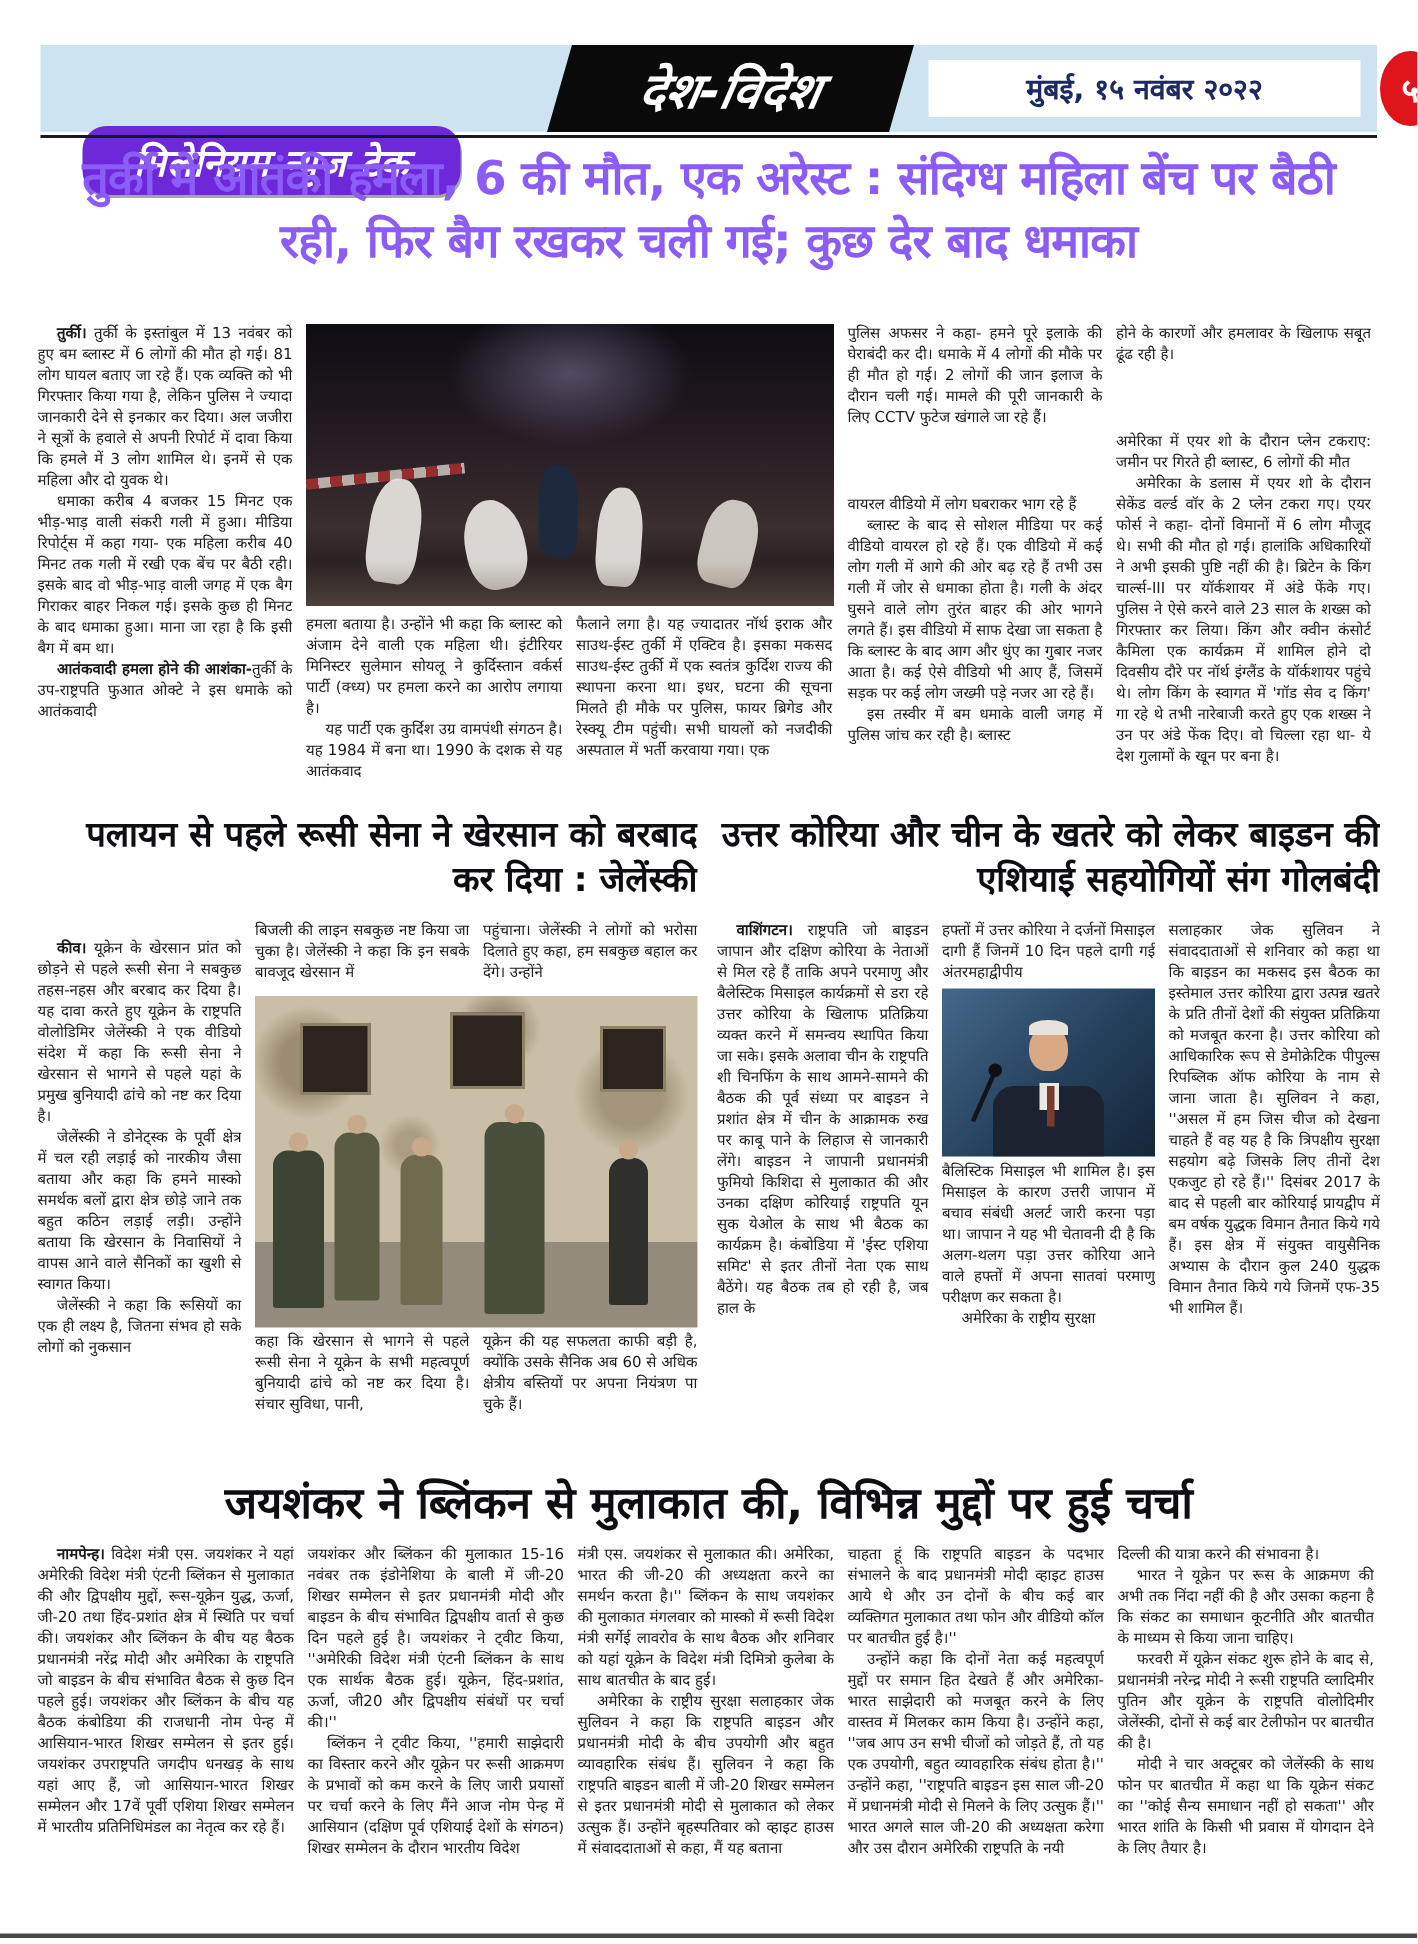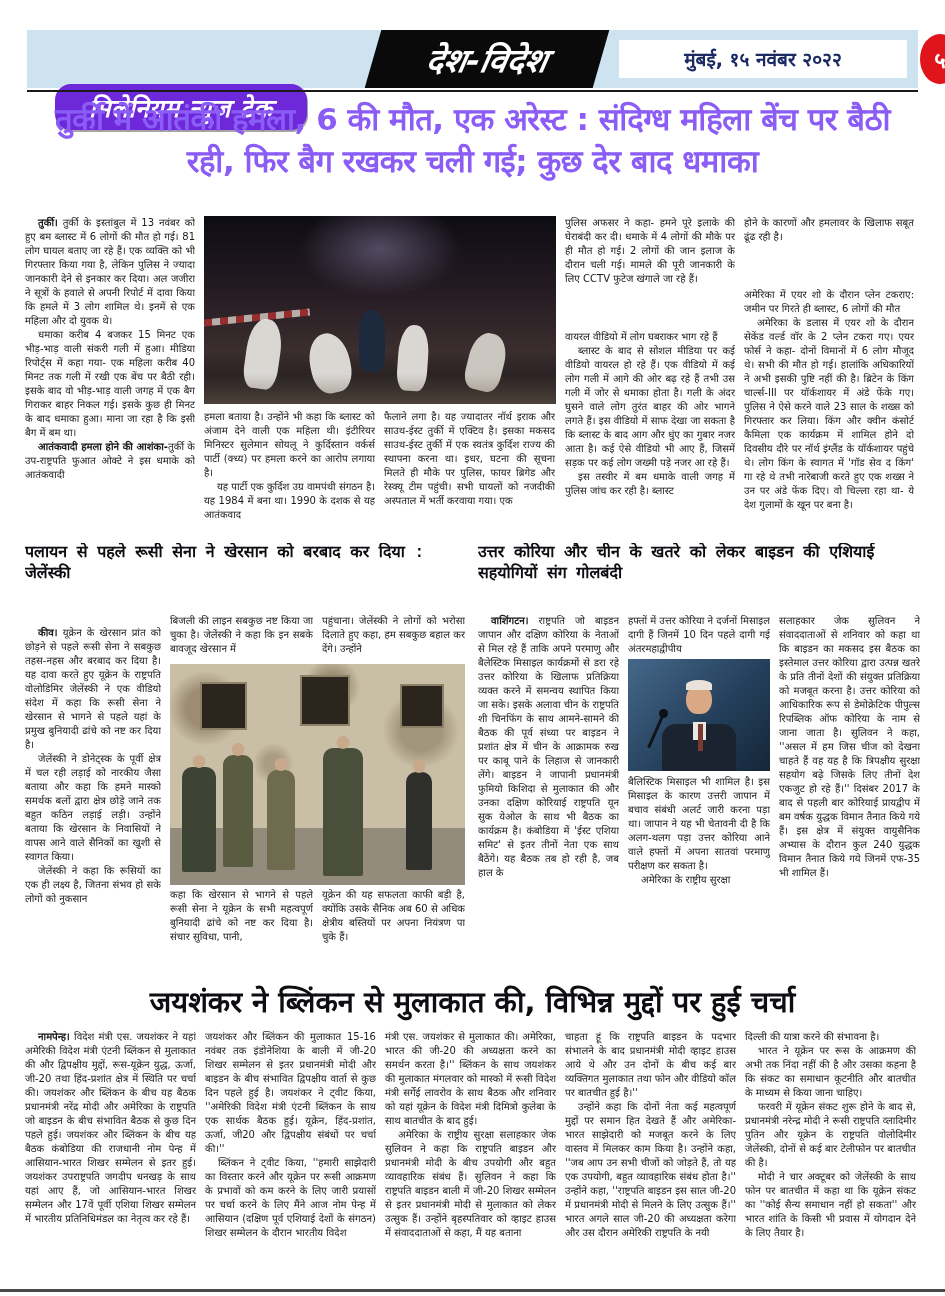--- a/index.html
+++ b/index.html
@@ -38,21 +38,21 @@
   .pageno-badge span { color:#ffffff; font-weight:bold; font-size:22px; }
   .rule-top { position:absolute; left:27px; top:90px; width:891px; height:2px; background:#1a1a1a; }
   .rule-bottom { position:absolute; left:0; top:1289px; width:945px; height:3px; background:#4a4a4a; }
 
   
   .headline-1 {
     position:absolute; left:27px; top:99px; width:891px; height:96px;
     font-size:31px; font-weight:800; line-height:1.35; text-align:center; color:#8b5cf6;
     letter-spacing:-.5px; overflow:hidden;
   }
-  .headline-2 { font-size:16px; font-weight:800; line-height:1.3; text-align:left; color:#0d0d12; height:64px; overflow:hidden;font-family:Liberation Mono, monospace; }
+  .headline-2 { font-size:23px; font-weight:800; line-height:1.3; text-align:right; color:#0d0d12; height:64px; overflow:hidden; }
   .headline-4 {
     position:absolute; left:27px; top:981px; width:891px; height:42px;
     font-size:29px; font-weight:800; text-align:center; color:#0d0d12; overflow:hidden;
   }
 
   
   .bodytext p { font-size:10px; line-height:1.4; text-align:justify; text-indent:13px; }
   .bodytext p.noindent { text-indent:0; }
   .bodytext b.lead { font-weight:bold; }
   .subhead { font-weight:normal; text-indent:0 !important;margin-top:44px; }

